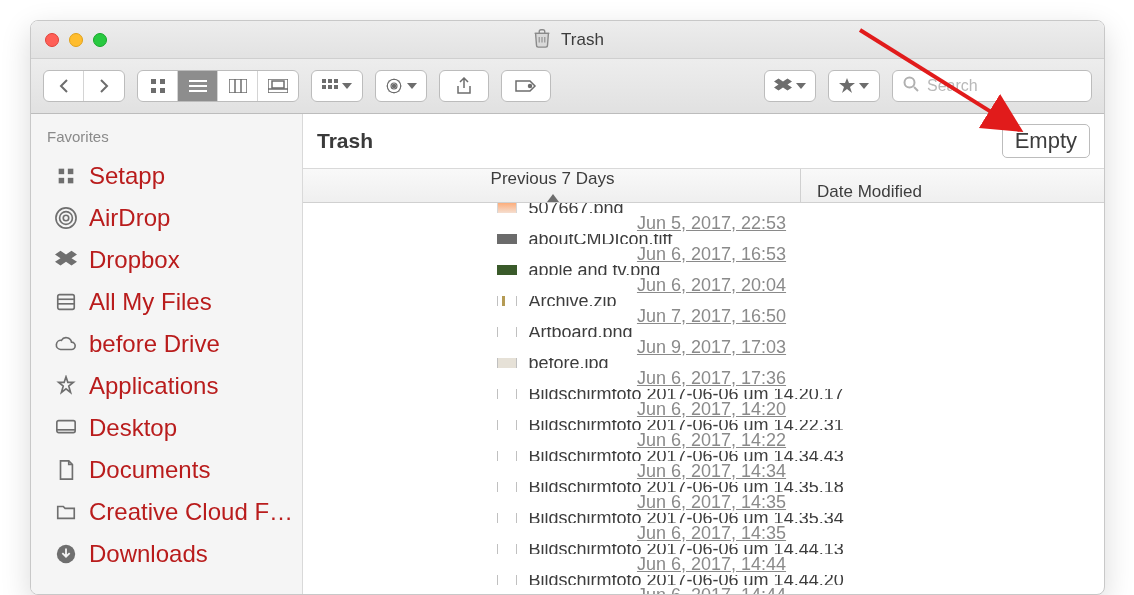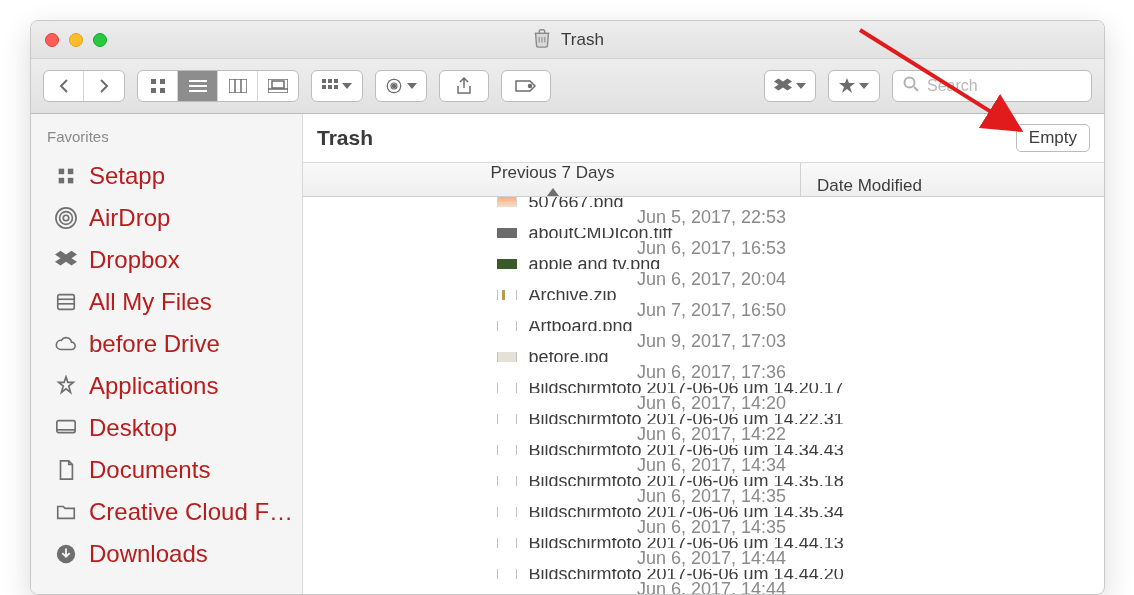--- a/index.html
+++ b/index.html
@@ -146,21 +146,21 @@
     flex: 1; display: flex; flex-direction: column; overflow: hidden;
   }
   .path-header {
     display: flex; align-items: center; justify-content: space-between;
     padding: 10px 14px 10px 14px;
     border-bottom: 1px solid #d9d9d9;
   }
   .path-title { font-size: 21px; font-weight: 600; color: #3a3a3a; }
   .empty-btn {
     background: #fff; border: 1px solid #bcbcbc; border-radius: 5px;
-    padding: 3px 12px; font-size: 17px; color: #3d3d3d; cursor: pointer;
+    padding: 3px 12px; font-size: 22px; color: #3d3d3d; cursor: pointer;
   }
   .columns-header {
     display: flex; height: 34px; align-items: stretch;
     background: linear-gradient(#f9f9f9, #efefef);
     border-bottom: 1px solid #d0d0d0;
     font-size: 17px;
     color: #3d3d3d;
   }
   .col-name {
     width: 498px; display: flex; align-items: center; justify-content: space-between;
@@ -194,20 +194,21 @@
     display: flex; align-items: center;
     padding-left: 42px;
     gap: 12px;
     white-space: nowrap; overflow: hidden; text-overflow: ellipsis;
   }
   .row .fdate {
     flex: 1;
     padding-left: 16px;
     color: #8a8a8a;
     white-space: nowrap;
+    text-decoration: underline;
   }
   .fic { width: 20px; height: 20px; flex-shrink: 0; border-radius: 2px; }
   .fic-img { background: linear-gradient(#ff9a5a, #f2f2f2); border: 1px solid #d6d6d6; }
   .fic-tiff { background: #6b6b6b; position: relative; }
   .fic-photo { background: #3a5a2a; }
   .fic-zip { background: #fff; border: 1px solid #c0c0c0; position: relative; }
   .fic-zip::after { content:''; position:absolute; left:4px; top:0; width:3px; height:100%; background:#b59b54; }
   .fic-doc { background: #fff; border: 1px solid #c0c0c0; }
   .fic-jpg { background: #e6e1d7; border: 1px solid #c0c0c0; }
   .fic-png { background: #fff; border: 1px solid #c0c0c0; }

